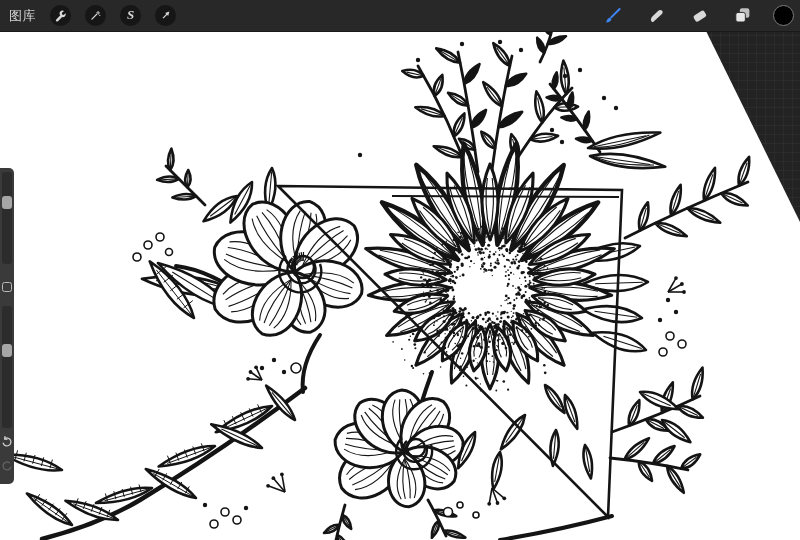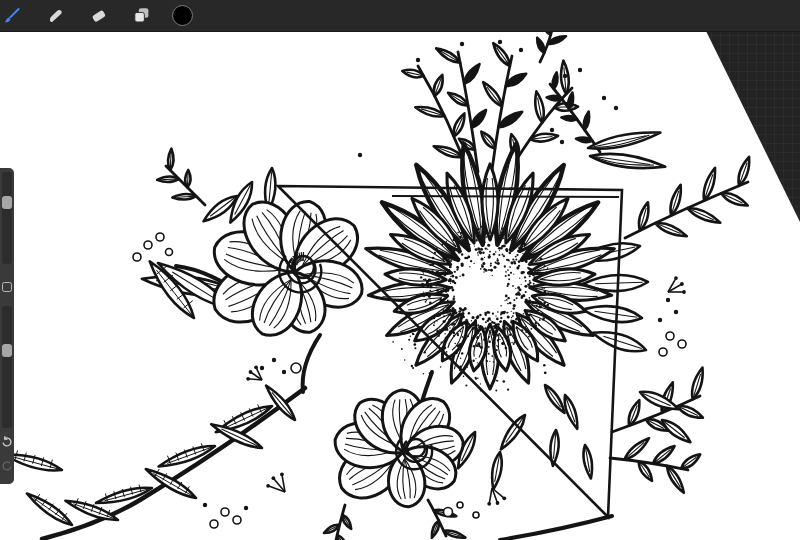--- a/index.html
+++ b/index.html
@@ -1166,20 +1166,52 @@
       <line x1="262" y1="380" x2="256.1" y2="367.3" stroke="#141414" stroke-width="1.6"></line>
       <circle cx="256.1" cy="367.3" r="1.9" fill="#141414"></circle>
       <polygon points="278,186 622,190 608,517" fill="none" stroke="#151515" stroke-width="2.6" stroke-linejoin="miter"></polygon>
       <line x1="392" y1="196" x2="619" y2="197" stroke="#151515" stroke-width="2"></line>
     </svg>
 </div>
 
 <div class="wedge"></div>
 
 <div class="topbar">
+  <div class="tb-left">
+    <span class="gallery">图库</span>
+
+    <div class="circ-btn" title="actions">
+      <svg width="13" height="13" viewBox="0 0 20 20">
+        <path fill="#d9d9d9" d="M14.8 2.7a4.4 4.4 0 0 0-5 7L3.5 16a1.9 1.9 0 1 0 2.7 2.7l6.3-6.3a4.4 4.4 0 0 0 5.1-6l-2.7 2.7-2.3-.7-.7-2.3 2.9-2.4z"></path>
+      </svg>
+    </div>
+
+    <div class="circ-btn" title="adjustments">
+      <svg width="13" height="13" viewBox="0 0 20 20">
+        <g stroke="#d9d9d9" stroke-width="1.8" stroke-linecap="round">
+          <line x1="4.5" y1="15.5" x2="11.5" y2="8.5"></line>
+        </g>
+        <g stroke="#d9d9d9" stroke-width="1.3" stroke-linecap="round">
+          <line x1="14" y1="3.6" x2="14" y2="8.4"></line>
+          <line x1="11.6" y1="6" x2="16.4" y2="6"></line>
+        </g>
+        <circle cx="16.6" cy="9.8" r="1" fill="#d9d9d9"></circle>
+      </svg>
+    </div>
+
+    <div class="circ-btn" title="selection">
+      <span class="sel-s">S</span>
+    </div>
+
+    <div class="circ-btn" title="transform">
+      <svg width="13" height="13" viewBox="0 0 20 20">
+        <polygon fill="#d9d9d9" points="16,4 9.4,6.1 11.3,7.5 5.5,13.3 6.9,14.7 12.7,8.9 14.1,10.8"></polygon>
+      </svg>
+    </div>
+  </div>
 
   <div class="tb-right">
     <div class="flat-btn" title="paint">
       <svg width="22" height="22" viewBox="0 0 22 22">
         <line x1="9.2" y1="12.4" x2="17.6" y2="4" stroke="#3f86f5" stroke-width="2" stroke-linecap="round"></line>
         <path fill="#3f86f5" d="M4.2 17.6c.3-2.4 1.7-4.1 3.5-5l1.8 1.8c-.9 1.8-2.9 3-5.3 3.2z"></path>
       </svg>
     </div>
 
     <div class="flat-btn" title="smudge">

